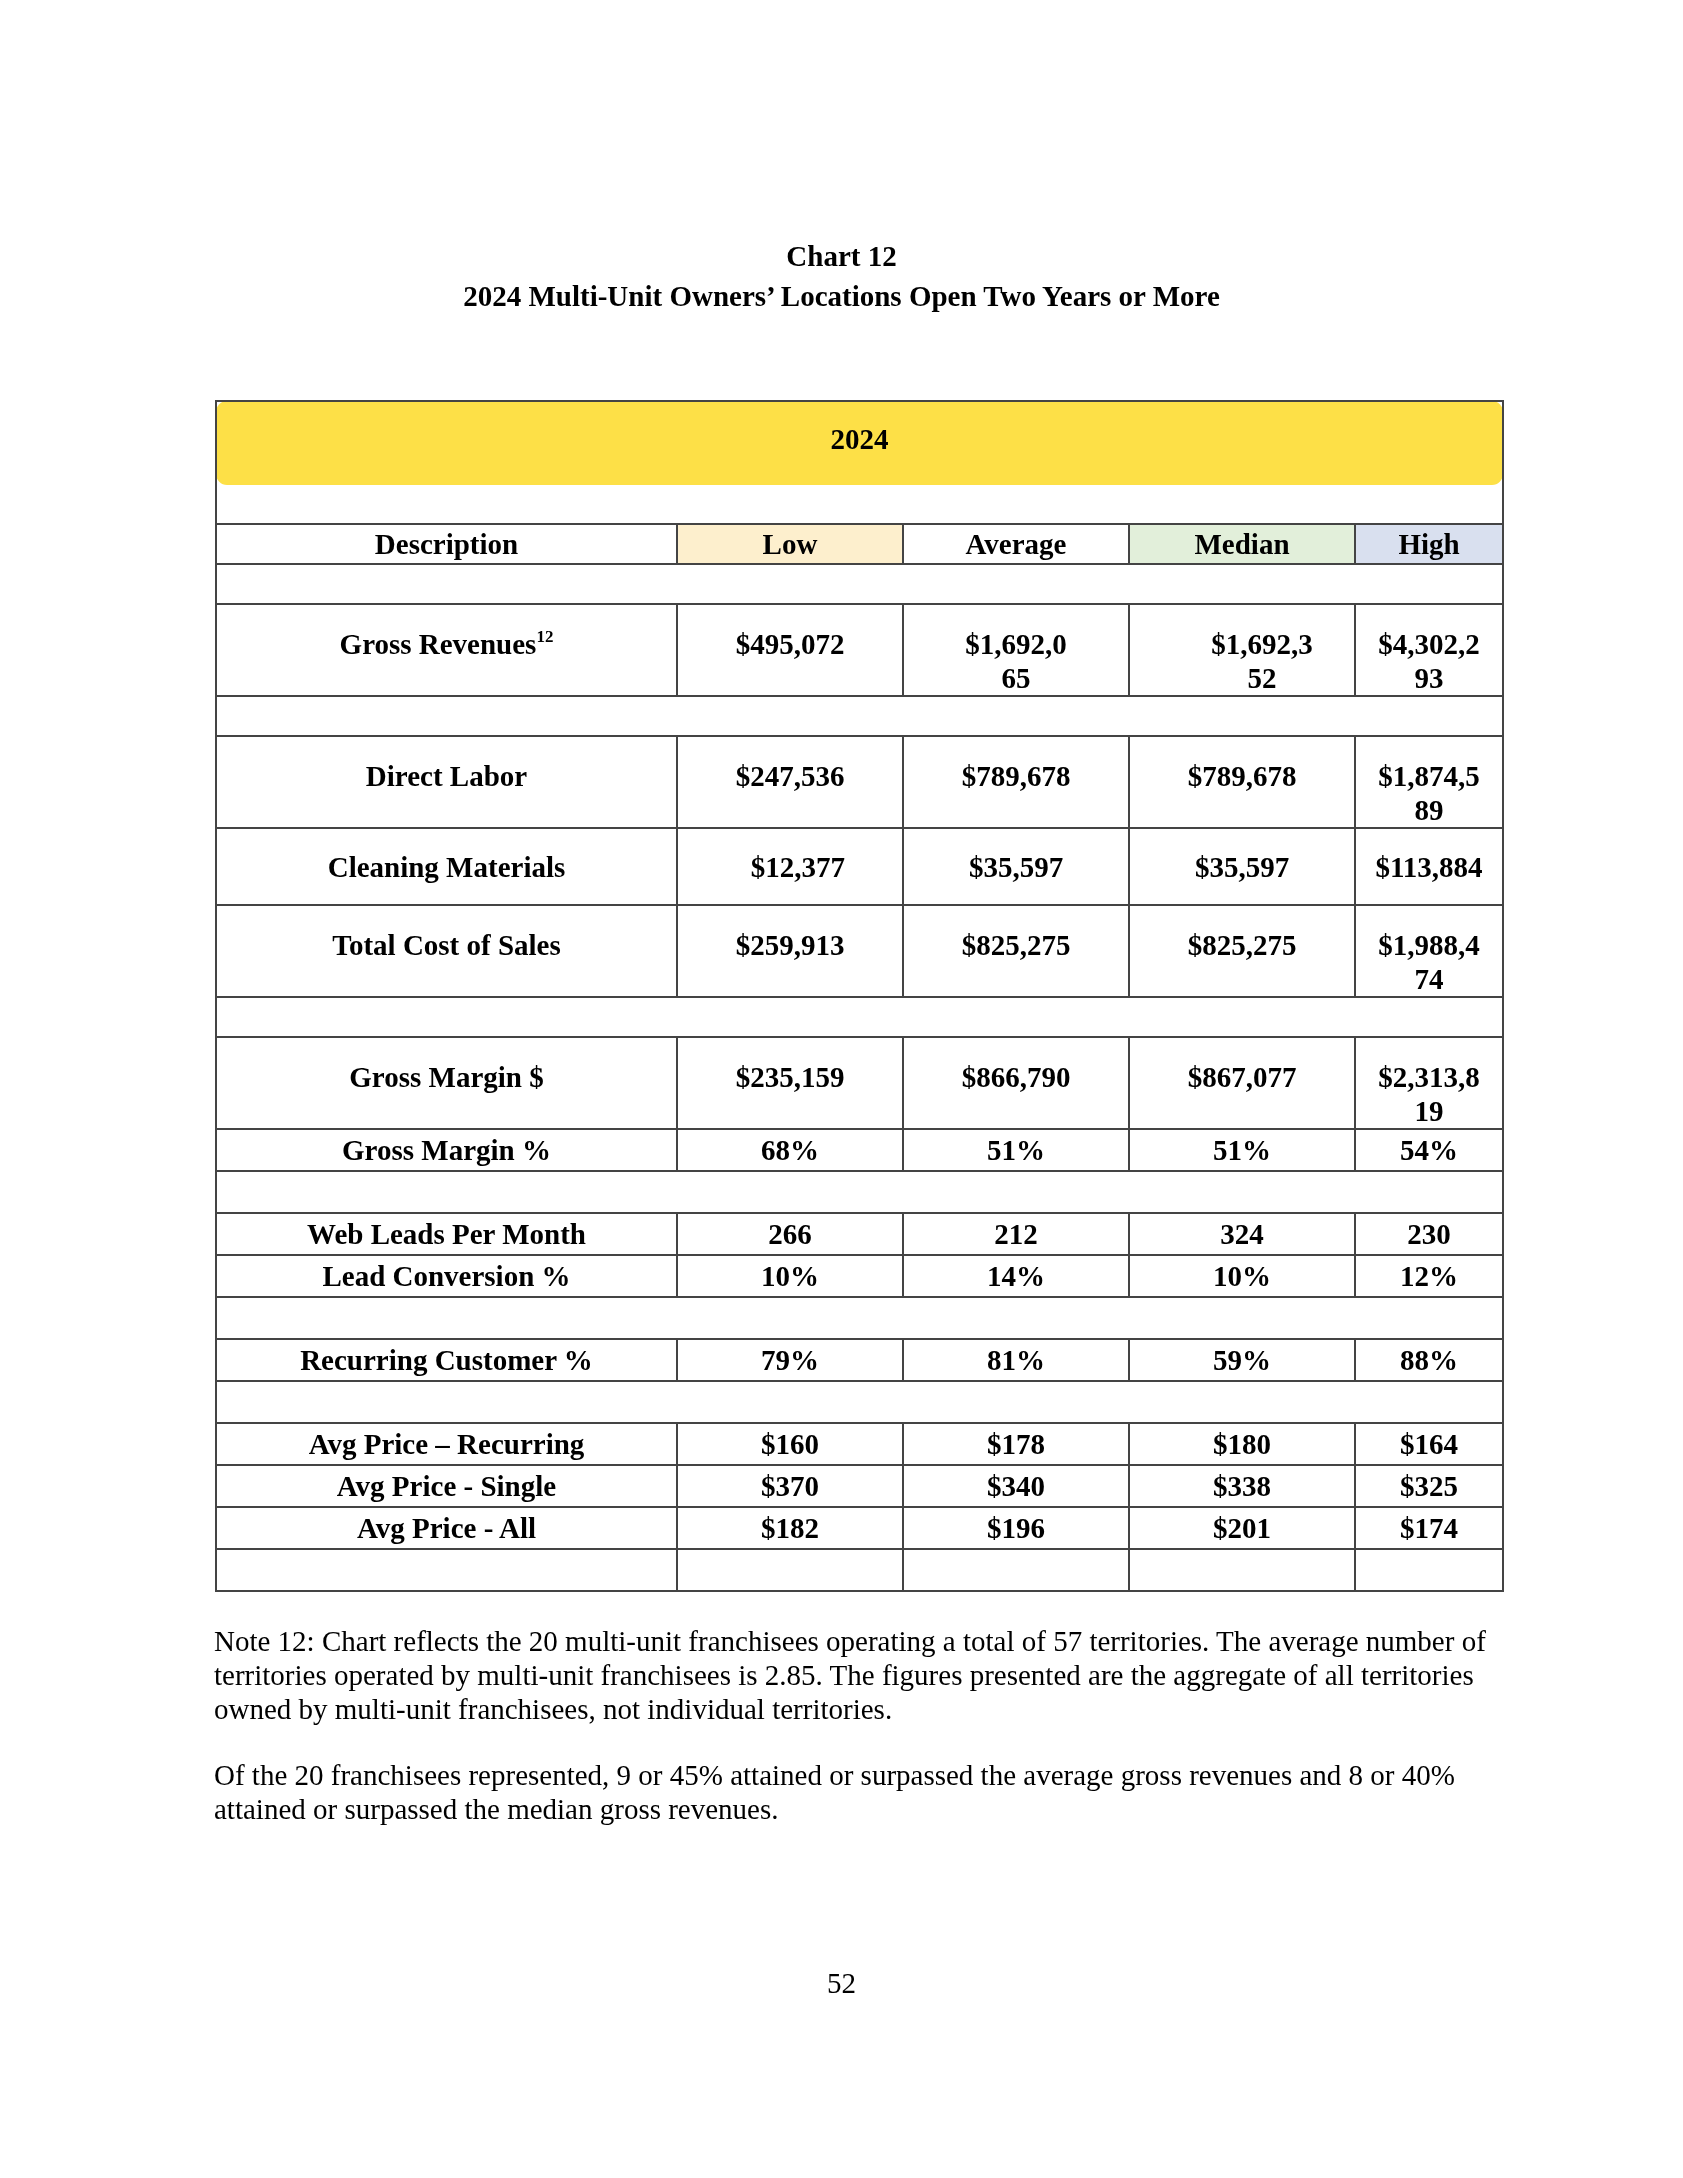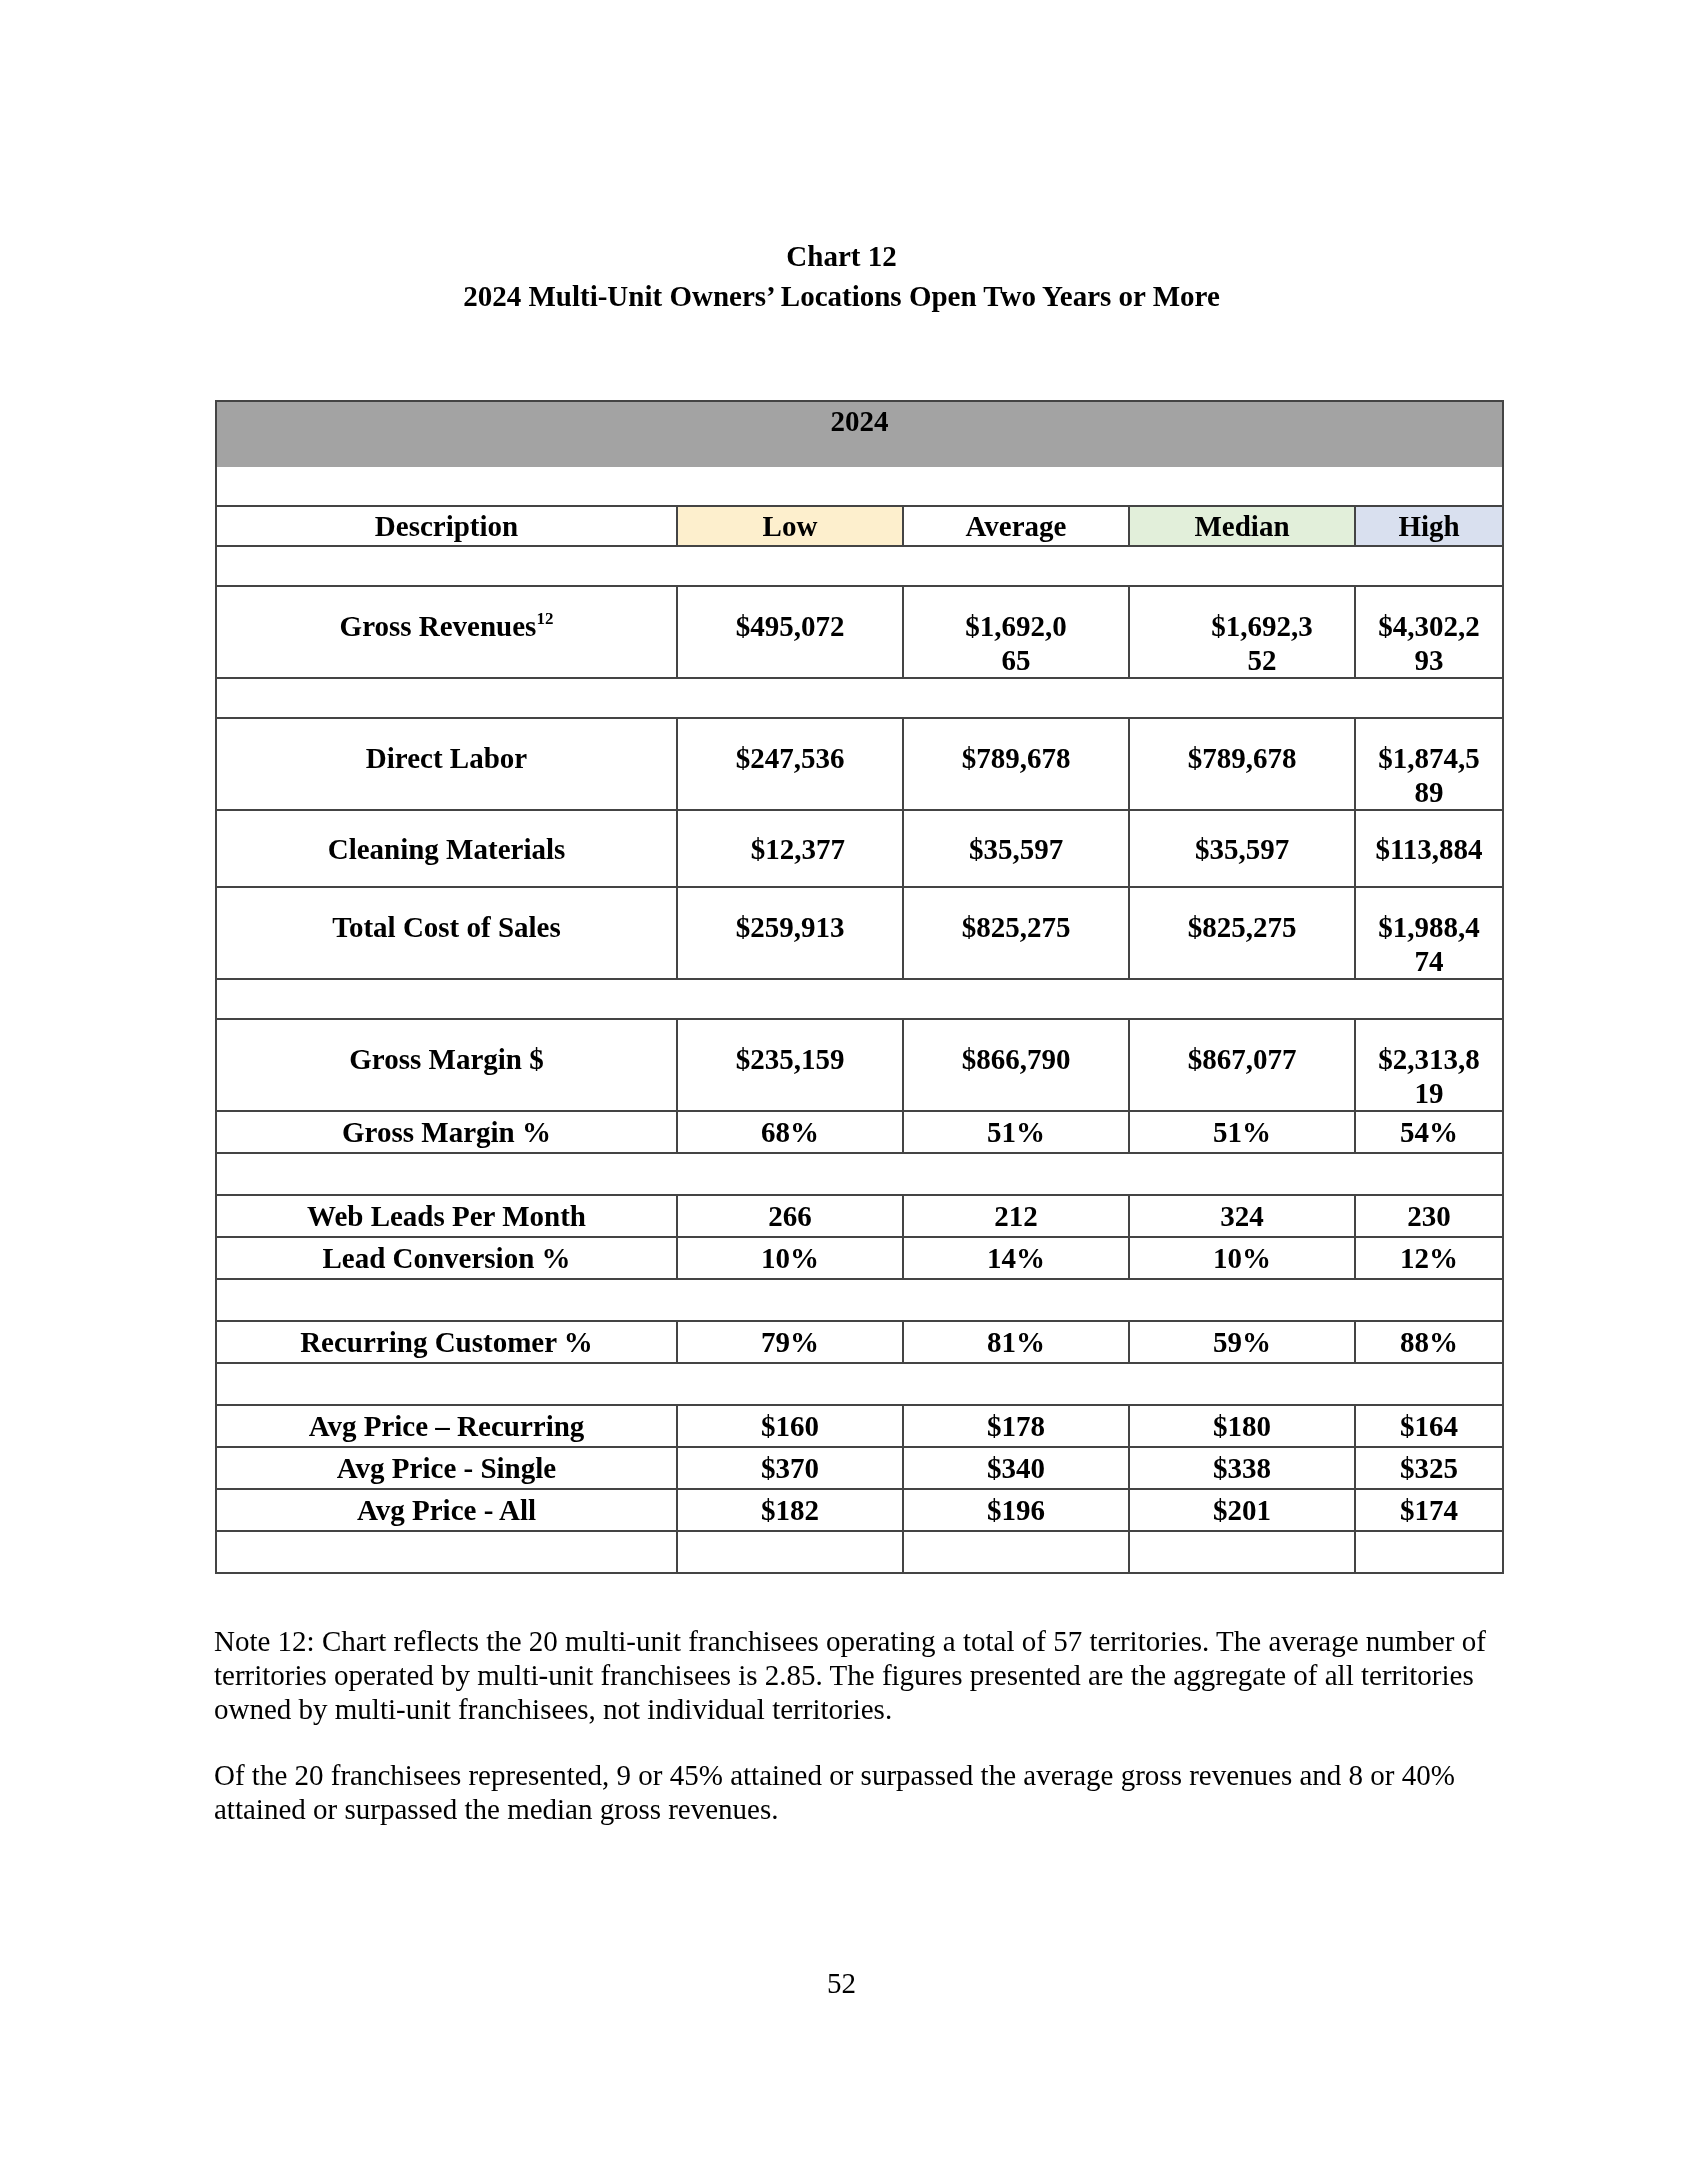--- a/index.html
+++ b/index.html
@@ -1,21 +1,21 @@
 <!DOCTYPE html>
 <html><head>
 <meta charset="utf-8">
 <style>
   html, body { margin: 0; padding: 0; background: #ffffff; }
   body { width: 1683px; height: 2178px; position: relative; font-family: "Liberation Serif", "DejaVu Serif", serif; color: #000; }
   .title-block { position: absolute; top: 236px; left: 0; width: 1683px; text-align: center; font-weight: bold; font-size: 29px; line-height: 40px; }
   .chart-table { position: absolute; top: 400px; left: 215px; width: 1286px; border-collapse: collapse; table-layout: fixed; }
   .chart-table td { border: 2px solid #444; text-align: center; font-weight: bold; font-size: 29px; padding: 0; line-height: 34px; }
   .chart-table td.inner-l { border-left: 1px solid #222; }
-  .band td { background: #a3a3a3; vertical-align: top; padding-top: 2px; border-bottom: none; height: 63px; }
+  .band td { background: #fde047; vertical-align: top; padding-top: 20px; border-bottom: none; height: 63px; border-radius: 11px; }
   .blank td { height: 38px; }
   .hdr td { height: 38px; border-top: 2px solid #222; }
   .hdr td.low { background: #fdefcd; }
   .hdr td.median { background: #e2efda; }
   .hdr td.high { background: #d9e0ef; }
   .tall td { height: 92px; vertical-align: top; padding-top: 22px; box-sizing: border-box; }
   .mid td { height: 75px; }
   .short td { height: 40px; border-radius: 8px; }
   .desc sup { font-size: 17px; vertical-align: 12px; line-height: 0; }
   .notes { position: absolute; left: 214px; width: 1287px; font-size: 29px; line-height: 34px; }

